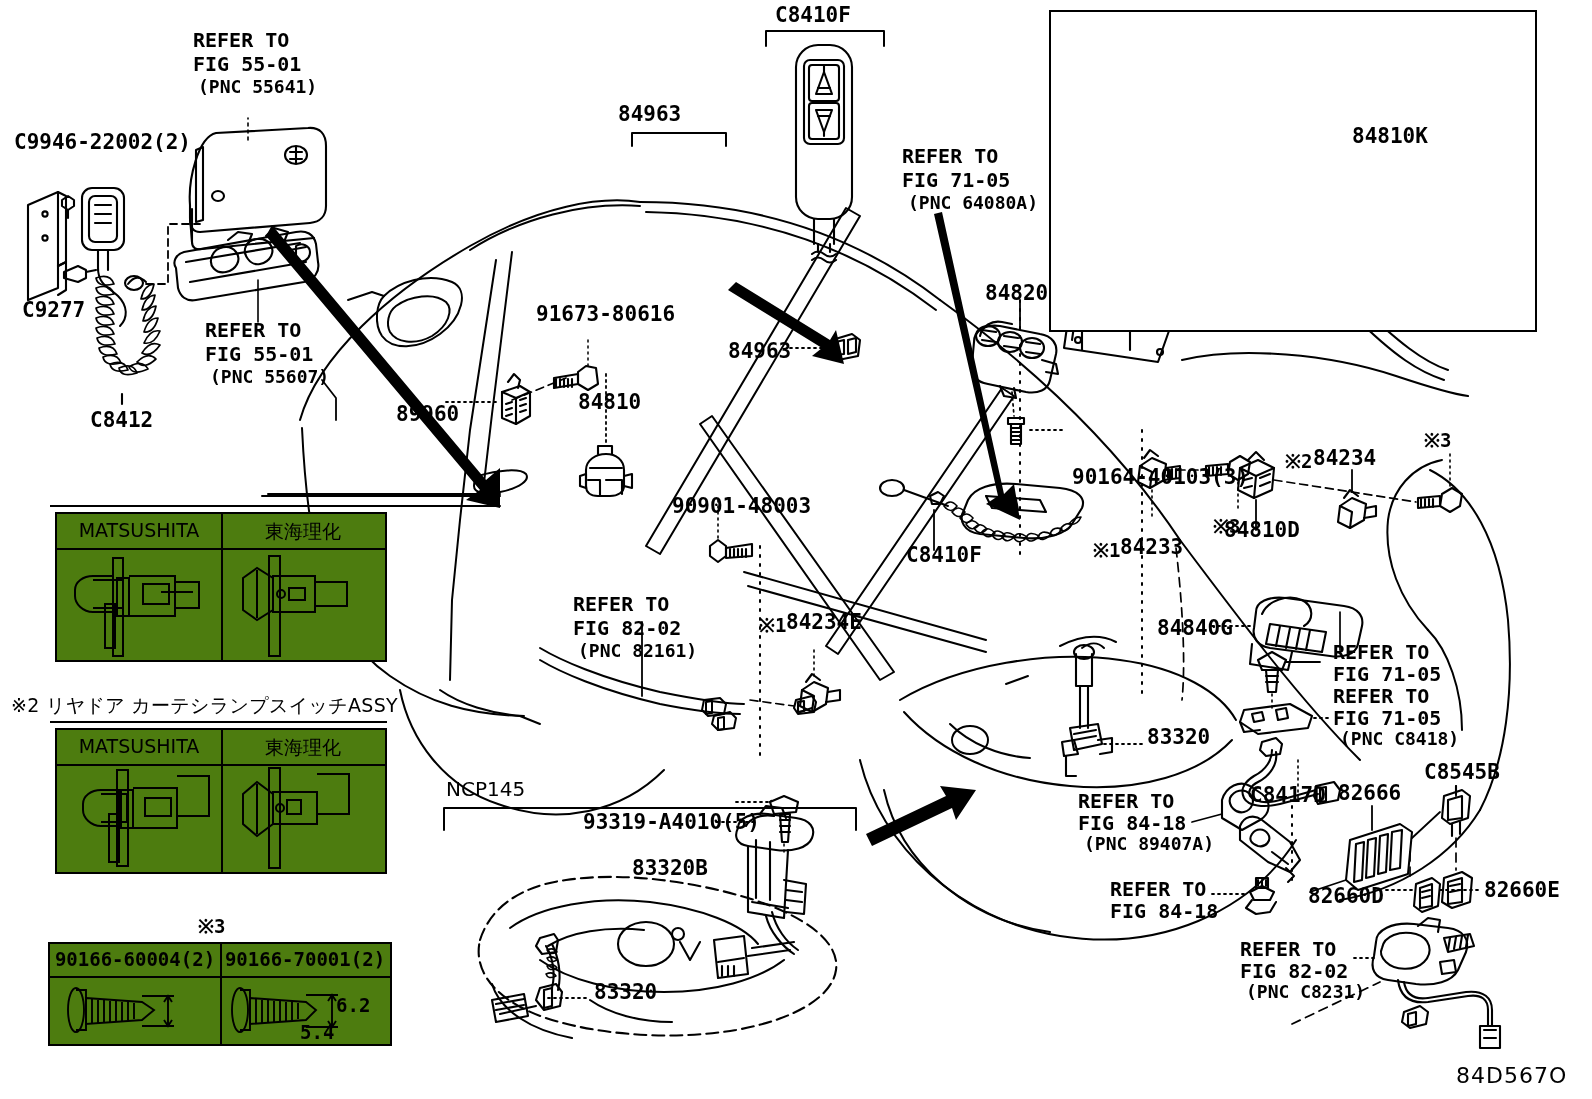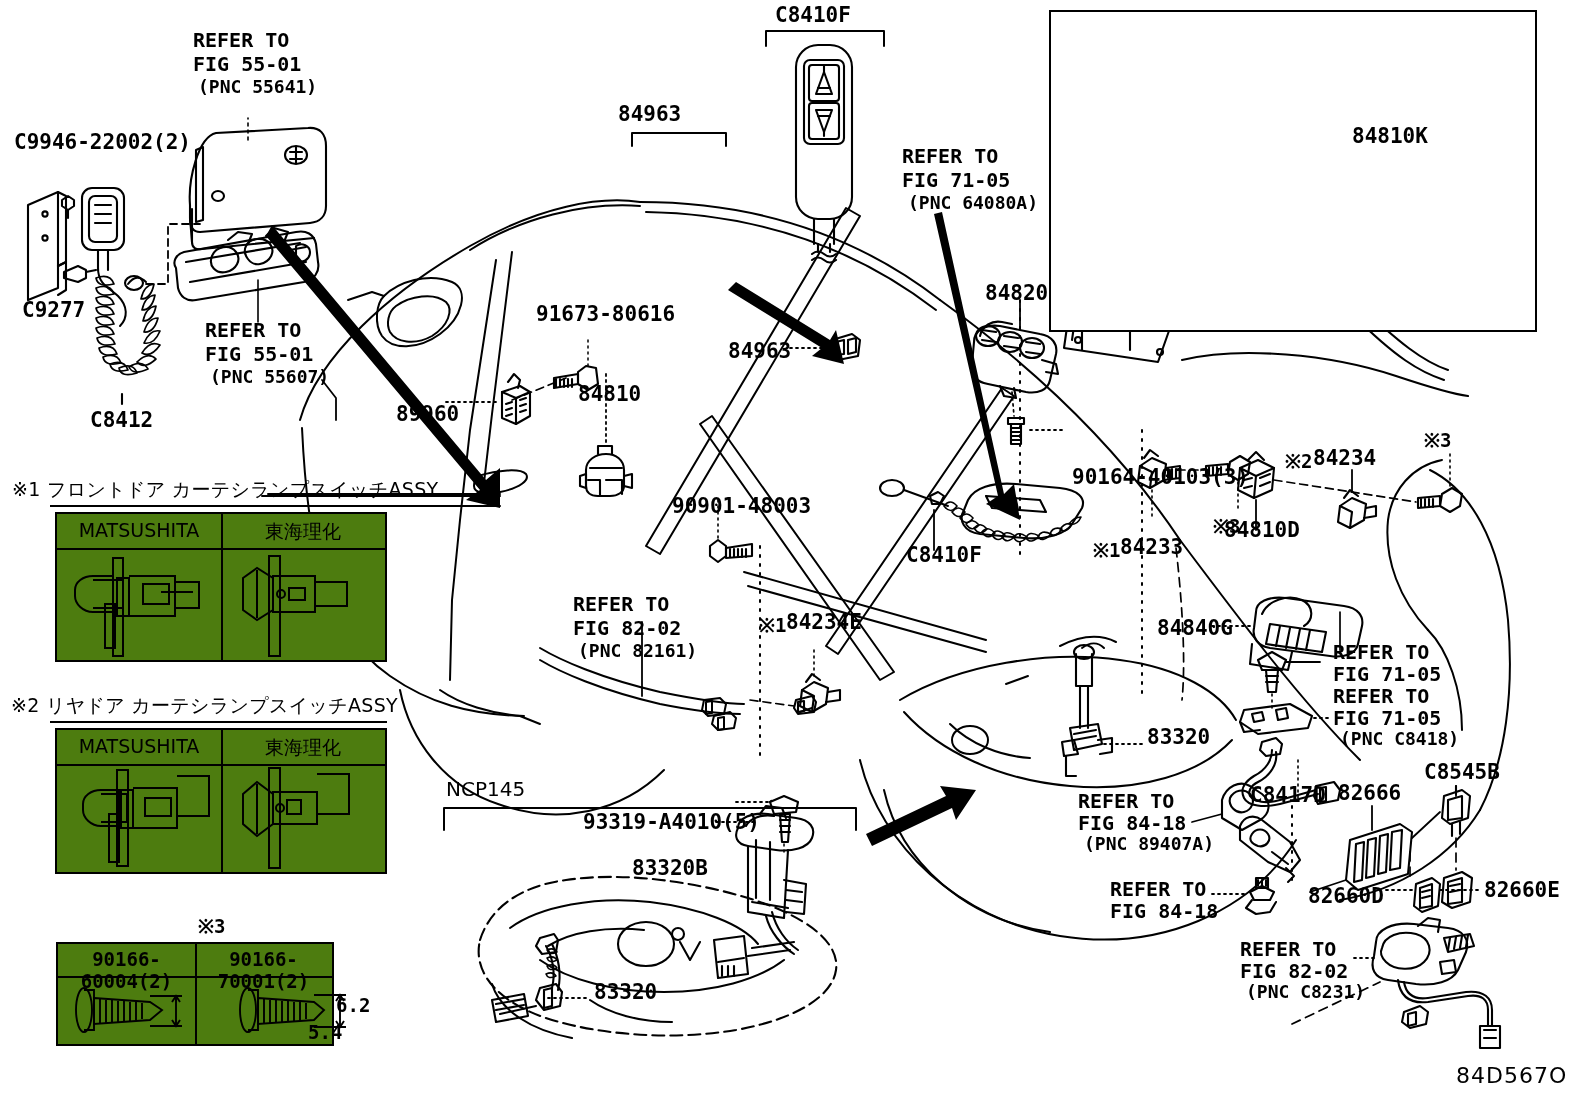--- a/index.html
+++ b/index.html
@@ -681,21 +681,20 @@
       </g>
 
       <g stroke-width="2">
         <path d="M444,808 L444,830 M444,808 L856,808 M856,808 L856,830"></path>
       </g>
     </g>
   </svg>
 
   <div class="inset-box" style="left:1049px; top:10px; width:488px; height:322px;"></div>
 
-  <div class="lbl jp" style="left:12px; top:478px;"><span>※1</span> <span>フロントドア カーテシランプスイッチASSY</span></div>
   <div class="underline-jp" style="left:50px; top:505px; width:337px;"></div>
   <div class="legend-box" style="left:55px; top:512px; width:332px; height:150px;">
     <div class="hdiv" style="top:34px;"></div>
     <div class="vdiv"></div>
     <div class="legend-head" style="left:0;">MATSUSHITA</div>
     <div class="legend-head" style="left:50%;">東海理化</div>
     <svg width="330" height="114" style="position:absolute;left:0;top:36px">
       <g fill="none" stroke="#000" stroke-width="2">
 
         <path d="M18,40 C18,32 26,26 36,26 L56,26 L56,62 L36,62 C26,62 18,54 18,46 Z"></path>
@@ -745,21 +744,21 @@
         <rect x="216" y="26" width="44" height="32"></rect>
         <path d="M230,34 L244,34 L244,48 L230,48 Z"></path>
         <circle cx="223" cy="42" r="4"></circle>
         <path d="M260,8 L292,8 L292,48 L260,48"></path>
         <rect x="212" y="2" width="11" height="100"></rect>
       </g>
     </svg>
   </div>
 
   <div class="lbl star" style="left:198px; top:915px;">※3</div>
-  <div class="legend-box" style="left:56px; top:942px; width:278px; height:104px;">
+  <div class="legend-box" style="left:48px; top:942px; width:344px; height:104px;">
     <div class="hdiv" style="top:32px;"></div>
     <div class="vdiv"></div>
     <div class="legend-head" style="left:0; top:4px; font-family:'DejaVu Sans Mono',monospace; font-weight:bold; font-size:19px;">90166-60004(2)</div>
     <div class="legend-head" style="left:50%; top:4px; font-family:'DejaVu Sans Mono',monospace; font-weight:bold; font-size:19px;">90166-70001(2)</div>
     <svg width="336" height="68" style="position:absolute;left:0;top:34px">
       <g fill="none" stroke="#000" stroke-width="1.9">
 
         <ellipse cx="26" cy="32" rx="8" ry="22"></ellipse>
         <path d="M26,12 L36,12 L36,52 L26,52"></path>
         <path d="M36,20 L92,24 L104,32 L92,42 L36,46 Z"></path>
@@ -803,21 +802,21 @@
   <div class="lbl refer" style="left:902px; top:168px;">FIG 71-05</div>
   <div class="lbl pnc" style="left:908px; top:192px;">(PNC 64080A)</div>
 
   <div class="lbl" style="left:1352px; top:124px;text-align:center;">84810K</div>
 
   <div class="lbl" style="left:985px; top:281px;">84820</div>
   <div class="lbl" style="left:1072px; top:417px;margin-top:48px;">90164-40103(3)</div>
 
   <div class="lbl" style="left:536px; top:302px;">91673-80616</div>
   <div class="lbl" style="left:396px; top:402px;">89960</div>
-  <div class="lbl" style="left:578px; top:382px;">84810</div>
+  <div class="lbl" style="left:578px; top:390px;">84810</div>
   <div class="lbl" style="left:672px; top:494px;">90901-48003</div>
 
   <div class="lbl" style="left:728px; top:339px;">84963</div>
   <div class="lbl" style="left:906px; top:543px;">C8410F</div>
 
   <div class="lbl refer" style="left:573px; top:592px;">REFER TO</div>
   <div class="lbl refer" style="left:573px; top:616px;">FIG 82-02</div>
   <div class="lbl pnc" style="left:578px; top:640px;">(PNC 82161)</div>
 
   <div class="lbl star" style="left:759px; top:614px;">※1</div>

